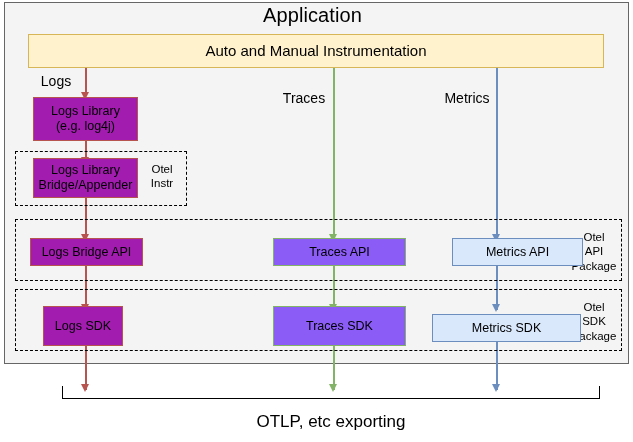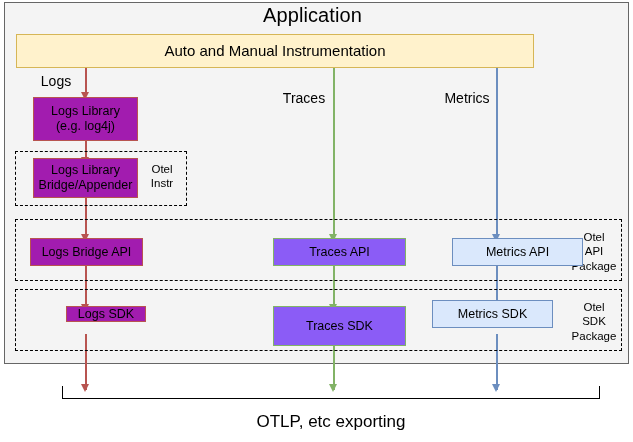--- a/index.html
+++ b/index.html
@@ -135,21 +135,21 @@
 </style>
 </head>
 <body>
 
 <div id="canvas">
 
   <div class="app-frame"></div>
 
   <div class="app-title">Application</div>
 
-  <div class="node instr" style="left:16px; top:34px; width:518px; height:34px;">Auto and Manual Instrumentation</div>
+  <div class="node instr" style="left:28px; top:34px; width:576px; height:34px;">Auto and Manual Instrumentation</div>
 
   <div class="flow-label" style="left:32px; top:73px; width:48px;">Logs</div>
   <div class="flow-label" style="left:280px; top:90px; width:48px;">Traces</div>
   <div class="flow-label" style="left:443px; top:90px; width:48px;">Metrics</div>
 
   <div class="vline logs" style="left:85px; top:68px; height:26px;"></div>
   <div class="arrowhead logs" style="left:81px; top:92px;"></div>
 
   <div class="vline logs" style="left:85px; top:141px; height:20px;"></div>
   <div class="arrowhead logs" style="left:81px; top:157px;"></div>
@@ -197,20 +197,20 @@
 
   <div class="node logs" style="left:30px; top:238px; width:113px; height:28px;">Logs Bridge API</div>
   <div class="node traces" style="left:273px; top:238px; width:133px; height:28px;">Traces API</div>
   <div class="node metrics" style="left:452px; top:238px; width:131px; height:28px;">Metrics API</div>
 
   <div class="group" style="left:15px; top:289px; width:607px; height:62px;"></div>
   <div class="group-label" style="left:570px; top:300px; width:48px;">Otel
 SDK
 Package</div>
 
-  <div class="node logs" style="left:43px; top:306px; width:80px; height:16px;margin-left:23px;">Logs SDK</div>
+  <div class="node logs" style="left:43px; top:306px; width:80px; height:40px;">Logs SDK</div>
   <div class="node traces" style="left:273px; top:306px; width:133px; height:40px;">Traces SDK</div>
-  <div class="node metrics" style="left:432px; top:300px; width:121px; height:28px;">Metrics SDK</div>
+  <div class="node metrics" style="left:432px; top:314px; width:149px; height:28px;">Metrics SDK</div>
 
   <div class="bracket" style="left:62px; top:386px; width:538px; height:13px;"></div>
   <div class="export-label" style="left:62px; top:412px; width:538px;">OTLP, etc exporting</div>
 
 </div>
 
 </body></html>

